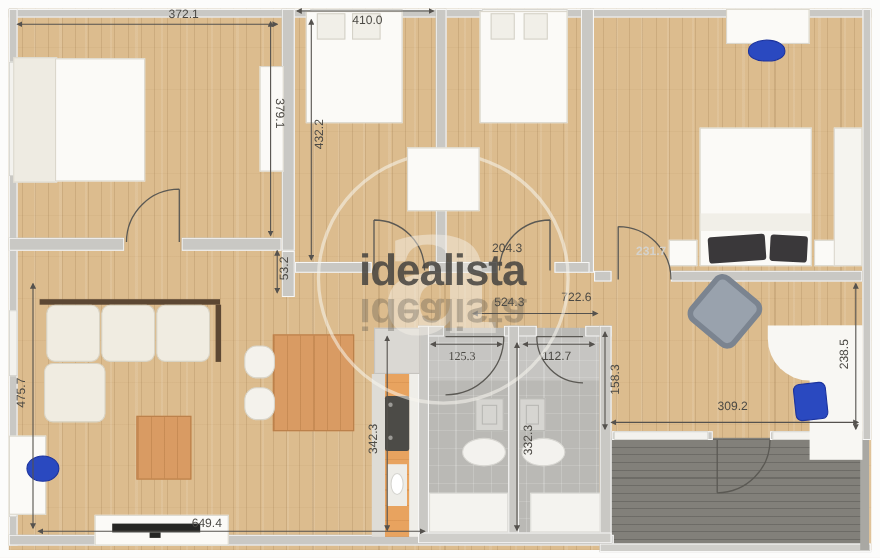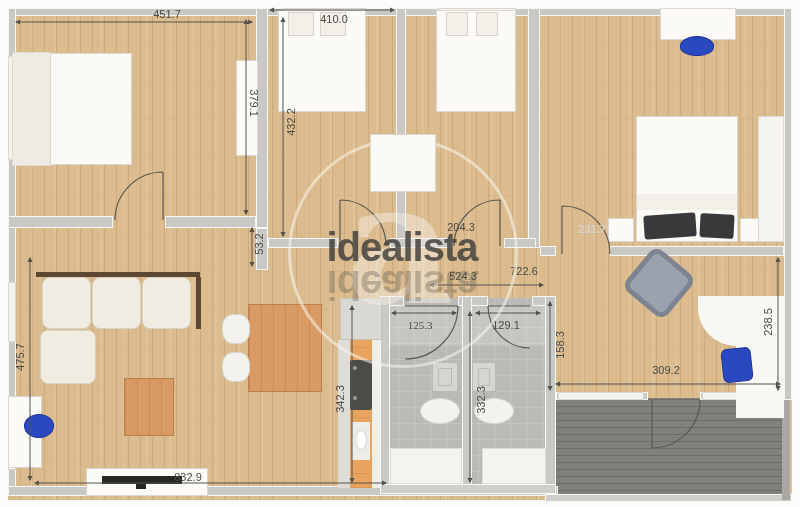--- a/index.html
+++ b/index.html
@@ -189,37 +189,37 @@
       <line x1="30" y1="258" x2="30" y2="480"></line>
       <line x1="550" y1="302" x2="550" y2="390"></line>
       <line x1="470" y1="312" x2="470" y2="482"></line>
       <line x1="352" y1="306" x2="352" y2="482"></line>
       <line x1="556" y1="384" x2="780" y2="384"></line>
       <line x1="778" y1="258" x2="778" y2="390"></line>
       <line x1="430" y1="285" x2="543" y2="285"></line>
     </g>
   </svg>
 
-  <span class="lbl" style="left:167px;top:14px;">451.7</span>
+  <span class="lbl" style="left:167px;top:14px;">372.1</span>
   <span class="lbl" style="left:334px;top:19px;">410.0</span>
   <span class="lbl v90" style="left:253px;top:103px;">379.1</span>
   <span class="lbl v" style="left:291px;top:122px;">432.2</span>
   <span class="lbl v" style="left:259px;top:244px;">53.2</span>
   <span class="lbl" style="left:461px;top:227px;">204.3</span>
   <span class="lbl" style="left:463px;top:276px;">524.3</span>
   <span class="lbl" style="left:524px;top:271px;">722.6</span>
   <span class="lbl" style="left:420px;top:325px;font-family:Liberation Serif, serif;">125.3</span>
-  <span class="lbl" style="left:506px;top:325px;">129.1</span>
+  <span class="lbl" style="left:506px;top:325px;">112.7</span>
   <span class="lbl v" style="left:560px;top:345px;">158.3</span>
   <span class="lbl v" style="left:481px;top:400px;">332.3</span>
   <span class="lbl v" style="left:340px;top:399px;">342.3</span>
   <span class="lbl" style="left:666px;top:370px;">309.2</span>
   <span class="lbl v" style="left:768px;top:322px;">238.5</span>
   <span class="lbl v" style="left:20px;top:357px;">475.7</span>
-  <span class="lbl" style="left:188px;top:477px;">832.9</span>
+  <span class="lbl" style="left:188px;top:477px;">649.4</span>
   <span class="lbl onpillow" style="left:592px;top:229px;font-weight:bold;">231.7</span>
 
   <div class="wm-circle"></div>
   <div class="wm-glyph">a</div>
   <div class="wm-text">idealista</div>
   <div class="wm-reflect">idealista</div>
 
 </div>
 
 </body></html>

